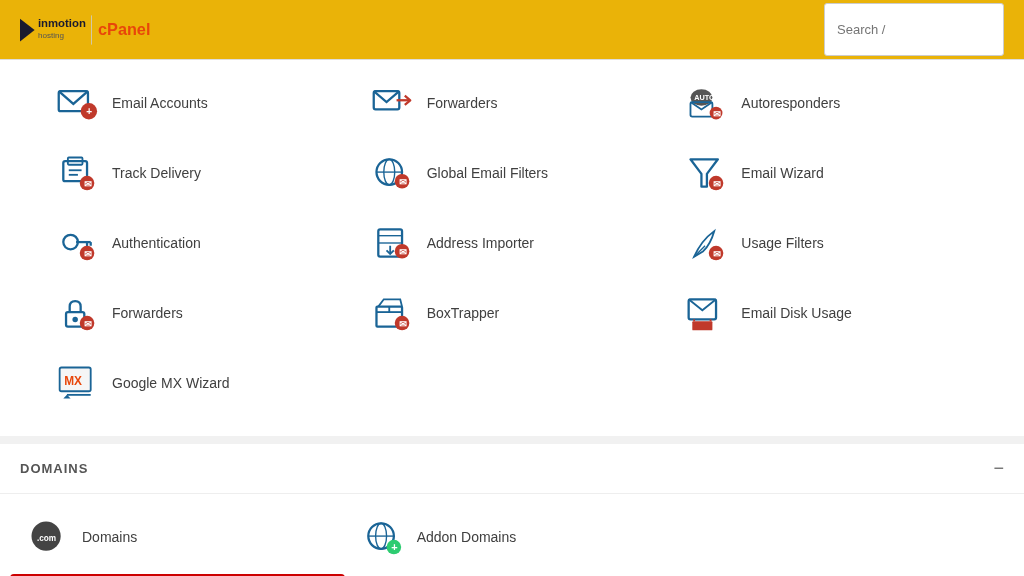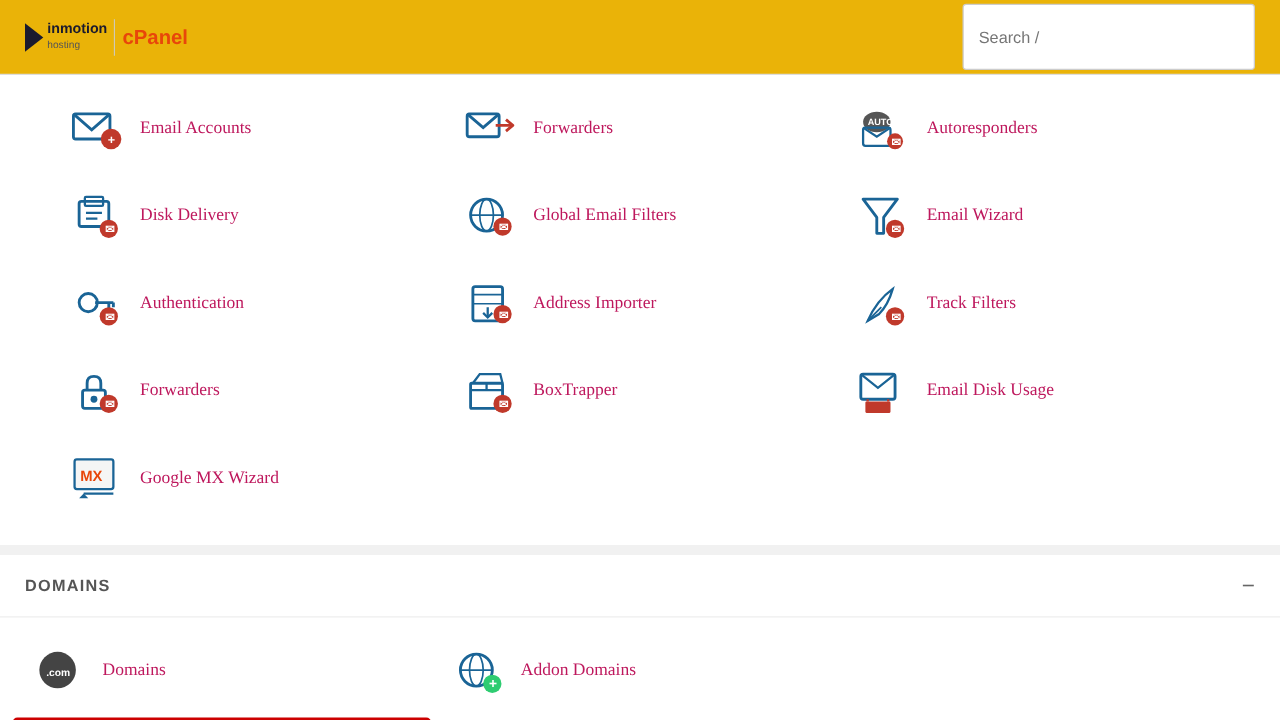--- a/index.html
+++ b/index.html
@@ -26,21 +26,21 @@
     .logo-area {
       display: flex;
       align-items: center;
       gap: 12px;
     }
     .search-box {
       border: 1px solid #ccc;
       padding: 18px 12px;
       border-radius: 3px;
       font-size: 13px;
-      width: 234px;
+      width: 180px;
       color: #999;
     }
 
     
     .main {
       height: calc(576px - 60px);
       overflow-y: auto;
       background: #f1f1f1;
     }
 
@@ -92,24 +92,23 @@
       display: flex;
       align-items: center;
       justify-content: center;
     }
     .item-icon svg {
       width: 42px;
       height: 42px;
     }
 
     .item-label {
-      color: #be185d;
+      color: #404040;
       font-size: 14px;
       font-weight: 500;
-      font-family: Liberation Serif, serif;
     }
 
     
     .domains-section {
       background: #fff;
       margin: 8px 0 0 0;
     }
     .domains-header {
       display: flex;
       align-items: center;
@@ -192,21 +191,21 @@
         <div class="item-icon">
           <svg viewBox="0 0 46 46" xmlns="http://www.w3.org/2000/svg">
             <rect x="8" y="10" width="26" height="22" rx="2" fill="none" stroke="#1a6496" stroke-width="2.5"></rect>
             <rect x="13" y="6" width="16" height="8" rx="1" fill="none" stroke="#1a6496" stroke-width="2"></rect>
             <line x1="14" y1="20" x2="28" y2="20" stroke="#1a6496" stroke-width="2"></line>
             <line x1="14" y1="25" x2="24" y2="25" stroke="#1a6496" stroke-width="2"></line>
             <circle cx="34" cy="34" r="8" fill="#c0392b"></circle>
             <text x="31" y="38" font-size="10" fill="white" font-weight="bold">✉</text>
           </svg>
         </div>
-        <span class="item-label">Disk Delivery</span>
+        <span class="item-label">Track Delivery</span>
       </div>
 
       <div class="grid-item">
         <div class="item-icon">
           <svg viewBox="0 0 46 46" xmlns="http://www.w3.org/2000/svg">
             <circle cx="20" cy="22" r="14" fill="none" stroke="#1a6496" stroke-width="2.5"></circle>
             <ellipse cx="20" cy="22" rx="6" ry="14" fill="none" stroke="#1a6496" stroke-width="1.5"></ellipse>
             <line x1="6" y1="22" x2="34" y2="22" stroke="#1a6496" stroke-width="1.5"></line>
             <circle cx="34" cy="32" r="8" fill="#c0392b"></circle>
             <text x="31" y="36" font-size="10" fill="white" font-weight="bold">✉</text>
@@ -262,21 +261,21 @@
       <div class="grid-item">
         <div class="item-icon">
           <svg viewBox="0 0 46 46" xmlns="http://www.w3.org/2000/svg">
 
             <path d="M10,38 Q18,20 32,10 Q28,24 20,32 Z" fill="none" stroke="#1a6496" stroke-width="2"></path>
             <line x1="10" y1="38" x2="22" y2="26" stroke="#1a6496" stroke-width="1.5"></line>
             <circle cx="34" cy="34" r="8" fill="#c0392b"></circle>
             <text x="31" y="38" font-size="10" fill="white" font-weight="bold">✉</text>
           </svg>
         </div>
-        <span class="item-label">Track Filters</span>
+        <span class="item-label">Usage Filters</span>
       </div>
 
       <div class="grid-item">
         <div class="item-icon">
           <svg viewBox="0 0 46 46" xmlns="http://www.w3.org/2000/svg">
 
             <rect x="11" y="22" width="20" height="16" rx="2" fill="none" stroke="#1a6496" stroke-width="2.5"></rect>
             <path d="M15,22 L15,16 Q15,10 21,10 Q27,10 27,16 L27,22" fill="none" stroke="#1a6496" stroke-width="2.5"></path>
             <circle cx="21" cy="30" r="3" fill="#1a6496"></circle>
             <circle cx="34" cy="34" r="8" fill="#c0392b"></circle>

